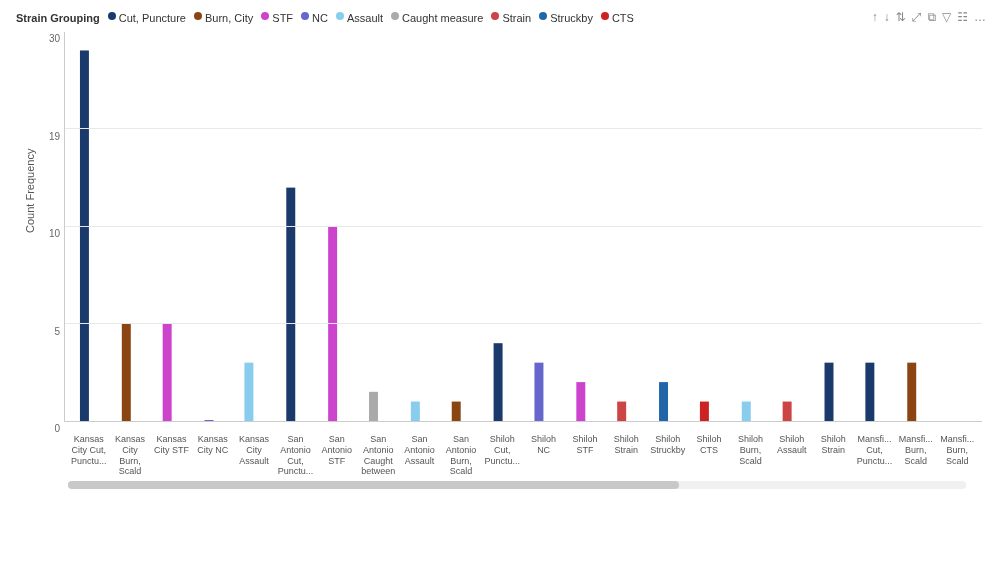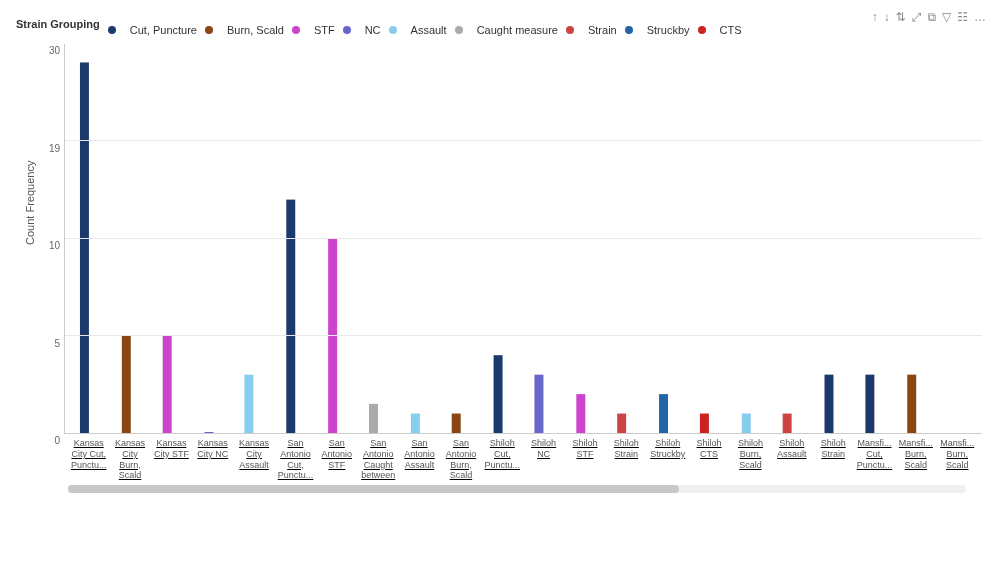--- a/index.html
+++ b/index.html
@@ -32,23 +32,22 @@
       font-size: 11px;
       color: #333;
       margin-bottom: 8px;
     }
     .legend-label-title {
       font-weight: bold;
       font-size: 11px;
     }
     .legend-item {
       display: flex;
-      align-items: center;
-      gap: 14px;
-      margin-top: 12px;
+      align-items: flex-start;
+      gap: 3px;
     }
     .legend-dot {
       width: 8px;
       height: 8px;
       border-radius: 50%;
       display: inline-block;
     }
     .y-axis {
       width: 48px;
       height: 100%;
@@ -126,21 +125,21 @@
 
 
   <div class="legend-row">
     <span class="legend-label-title">Strain Grouping</span>
     <div class="legend-item">
       <span class="legend-dot" style="background:#1a3a6b;"></span>
       <span>Cut, Puncture</span>
     </div>
     <div class="legend-item">
       <span class="legend-dot" style="background:#8B4513;"></span>
-      <span>Burn, Scald</span>
+      <span>Burn, City</span>
     </div>
     <div class="legend-item">
       <span class="legend-dot" style="background:#cc44cc;"></span>
       <span>STF</span>
     </div>
     <div class="legend-item">
       <span class="legend-dot" style="background:#6666cc;"></span>
       <span>NC</span>
     </div>
     <div class="legend-item">
@@ -225,21 +224,21 @@
 
         <rect x="762" y="331.5" width="9" height="58.5" fill="#1a3a6b"></rect>
 
         <rect x="803" y="331.5" width="9" height="58.5" fill="#1a3a6b"></rect>
 
         <rect x="845" y="331.5" width="9" height="58.5" fill="#8B4513"></rect>
       </svg>
     </div>
   </div>
 
-  <div style="display:flex; padding-left:52px; padding-right:4px; margin-top:2px;text-decoration:underline;">
+  <div style="display:flex; padding-left:52px; padding-right:4px; margin-top:10px;">
     <div class="x-label-item">Kansas<br>City Cut,<br>Punctu...</div>
     <div class="x-label-item">Kansas<br>City<br>Burn,<br>Scald</div>
     <div class="x-label-item">Kansas<br>City STF</div>
     <div class="x-label-item">Kansas<br>City NC</div>
     <div class="x-label-item">Kansas<br>City<br>Assault</div>
     <div class="x-label-item">San<br>Antonio<br>Cut,<br>Punctu...</div>
     <div class="x-label-item">San<br>Antonio<br>STF</div>
     <div class="x-label-item">San<br>Antonio<br>Caught<br>between</div>
     <div class="x-label-item">San<br>Antonio<br>Assault</div>
     <div class="x-label-item">San<br>Antonio<br>Burn,<br>Scald</div>

